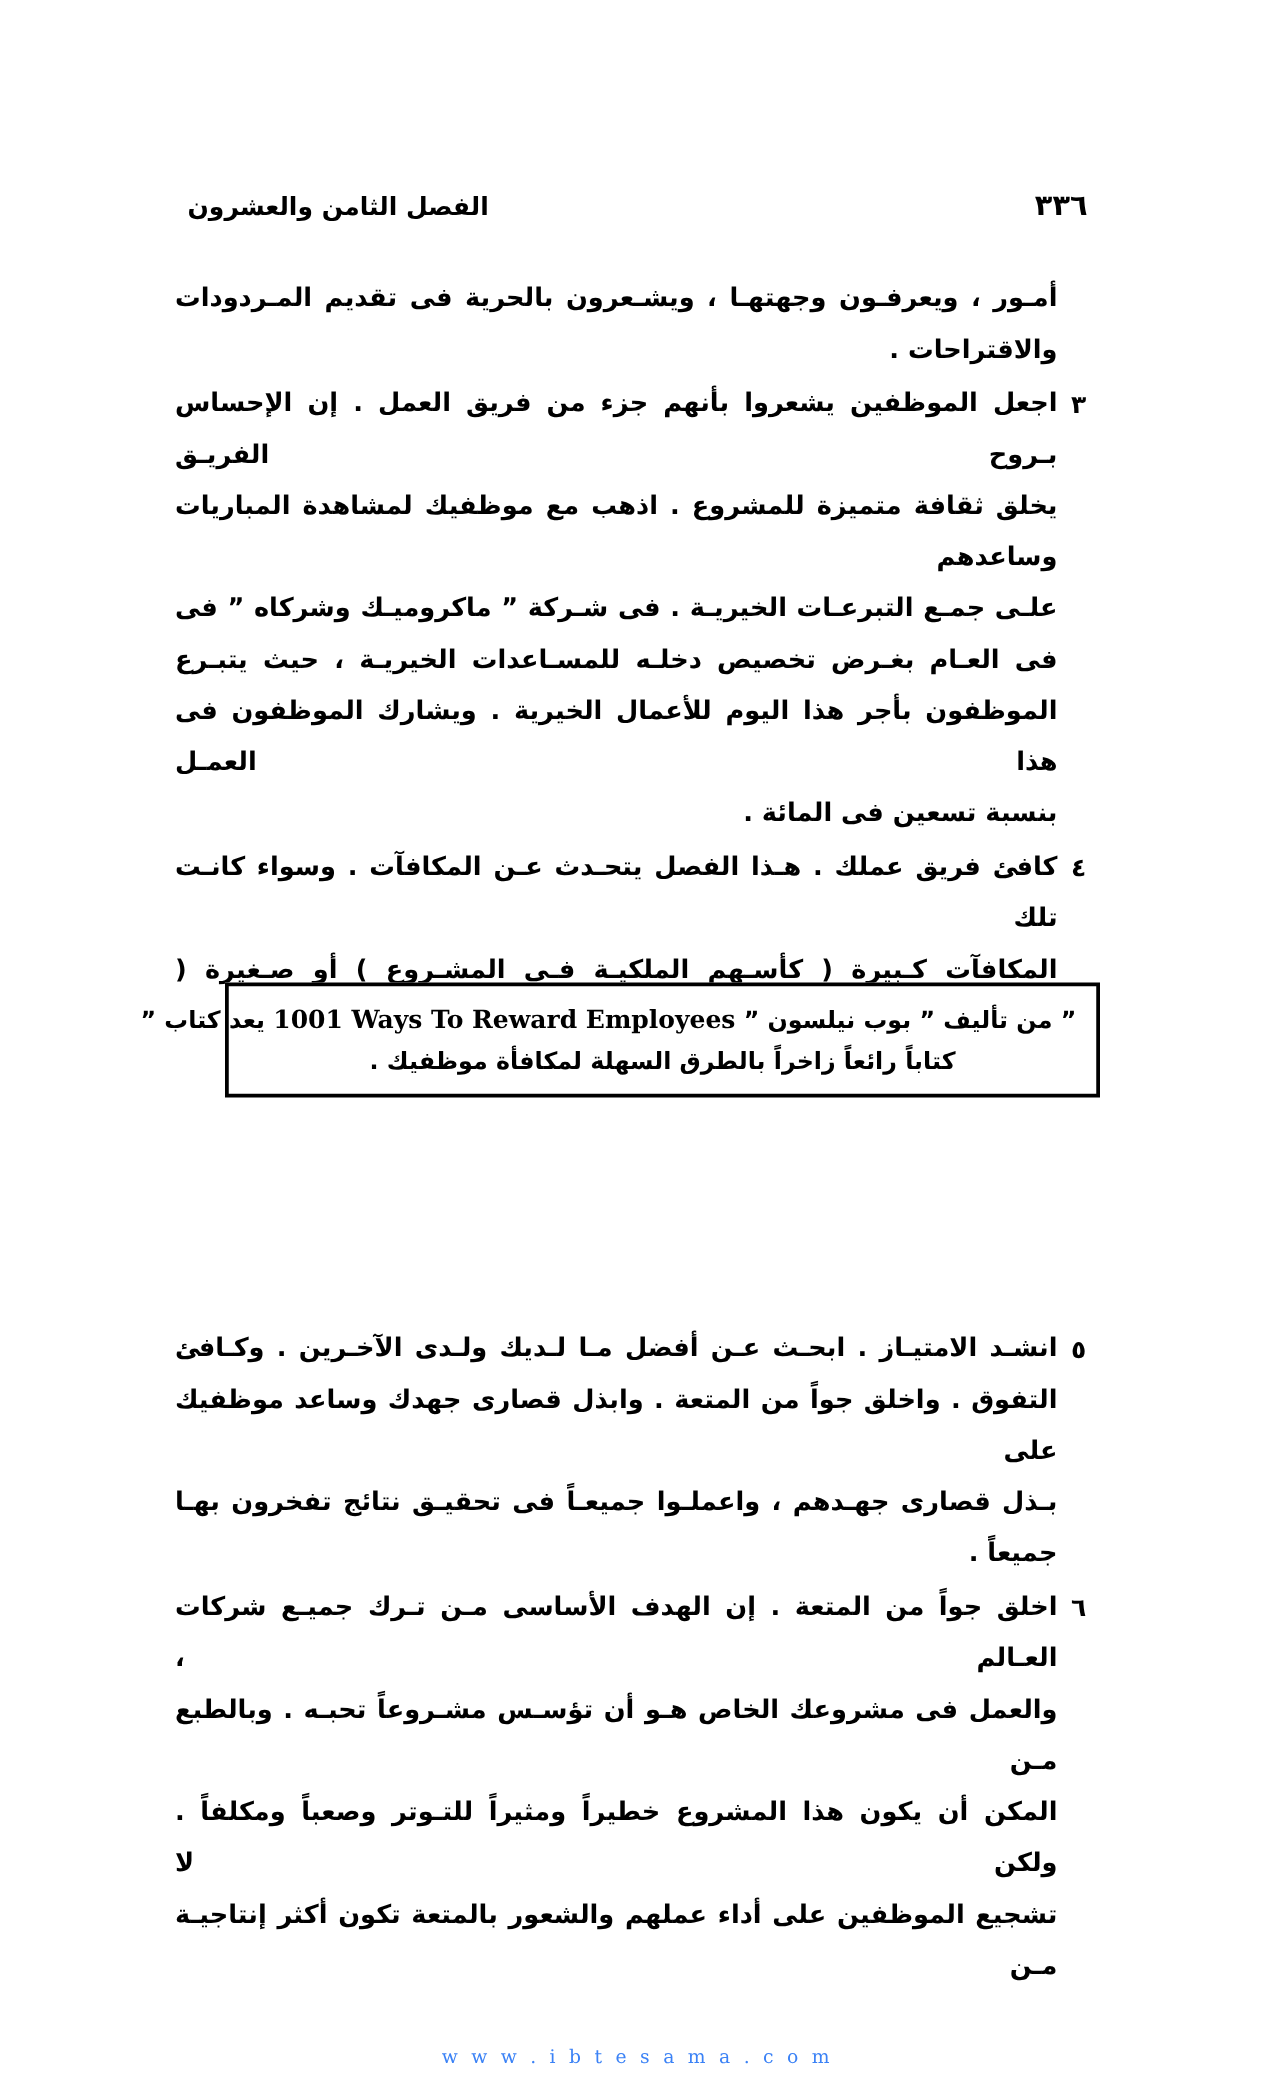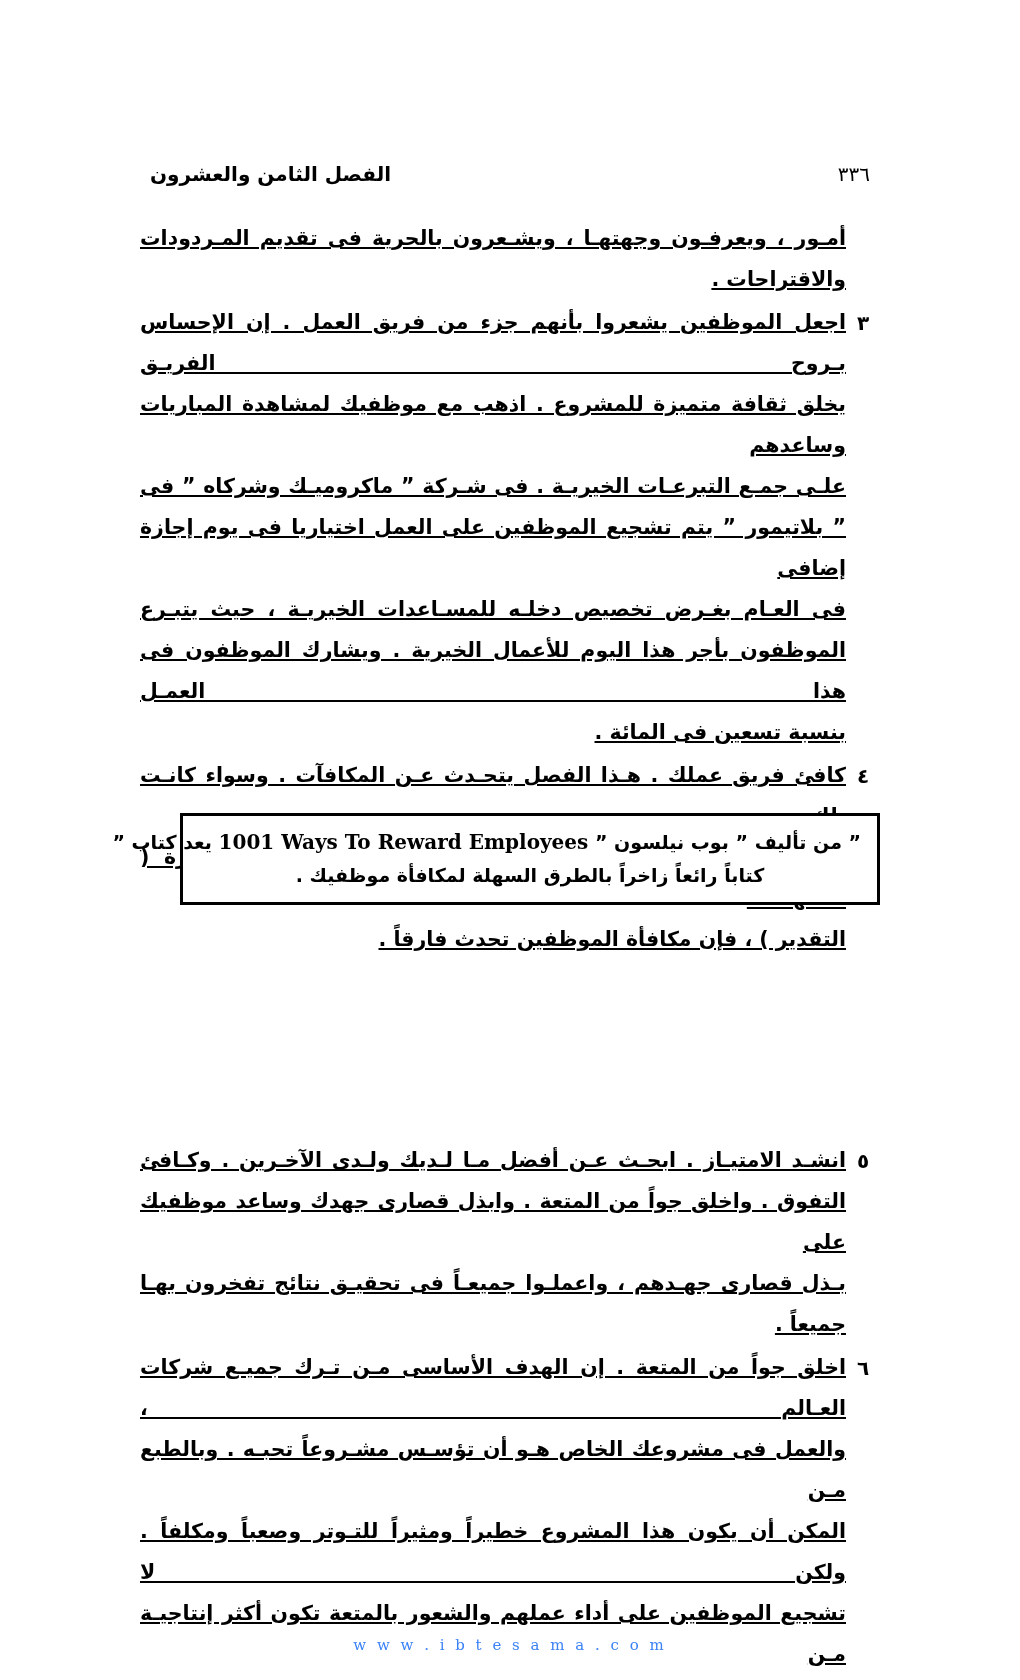--- a/index.html
+++ b/index.html
@@ -40,25 +40,24 @@
   .chapter-title {
     font-family: "DejaVu Sans", sans-serif;
     font-weight: 700;
     font-size: 20px;
     letter-spacing: 0px;
     white-space: nowrap;
     margin-right: 245px;
   }
   .folio {
     font-family: "DejaVu Sans", sans-serif;
-    font-weight: 400;
-    font-size: 20px;
+    font-weight: 700;
+    font-size: 23px;
     letter-spacing: 1px;
     white-space: nowrap;
-    margin-top: 10px;
   }
 
   
   .body-col {
     position: absolute;
     top: 218px;
     right: 140px;
     width: 740px;
   }
 
@@ -89,41 +88,40 @@
     font-family: "DejaVu Sans", sans-serif;
     font-weight: 700;
     font-size: 20.5px;
     line-height: 41px;
     white-space: nowrap;
     display: flex;
     flex-direction: row;
     justify-content: space-between;
     direction: rtl;
     unicode-bidi: isolate;
-    text-decoration: underline;
   }
   
   .line.justify {
     text-align: justify;
     text-align-last: justify;
     display: block;
     white-space: normal;
     word-spacing: 0px;
   }
   .line.last-rtl {
     display: block;
     text-align: right;
     white-space: normal;
     text-align-last: right;
   }
 
   
   .callout {
     position: absolute;
-    top: 813px;
+    top: 786px;
     right: 140px;
     width: 700px;
     height: 92px;
     border: 3px solid #000;
     box-sizing: border-box;
     background: #fff;
     padding: 10px 16px 8px 16px;
   }
   .callout-line {
     font-family: "DejaVu Sans", sans-serif;
@@ -177,21 +175,20 @@
         <div class="line last-rtl">والاقتراحات .</div>
       </div>
     </div>
 
     <div class="para">
       <div class="marker">٣</div>
       <div class="lines">
         <div class="line justify">اجعل الموظفين يشعروا بأنهم جزء من فريق العمل . إن الإحساس بـروح الفريـق</div>
         <div class="line justify">يخلق ثقافة متميزة للمشروع . اذهب مع موظفيك لمشاهدة المباريات وساعدهم</div>
         <div class="line justify">علـى جمـع التبرعـات الخيريـة . فى شـركة ” ماكروميـك وشركاه ” فى</div>
-        <div class="line justify">” بلاتيمور ” يتم تشجيع الموظفين على العمل اختياريا فى يوم إجازة إضافى</div>
         <div class="line justify">فى العـام بغـرض تخصيص دخلـه للمسـاعدات الخيريـة ، حيث يتبـرع</div>
         <div class="line justify">الموظفون بأجر هذا اليوم للأعمال الخيرية . ويشارك الموظفون فى هذا العمـل</div>
         <div class="line last-rtl">بنسبة تسعين فى المائة .</div>
       </div>
     </div>
 
     <div class="para">
       <div class="marker">٤</div>
       <div class="lines">
         <div class="line justify">كافئ فريق عملك . هـذا الفصل يتحـدث عـن المكافآت . وسواء كانـت تلك</div>

